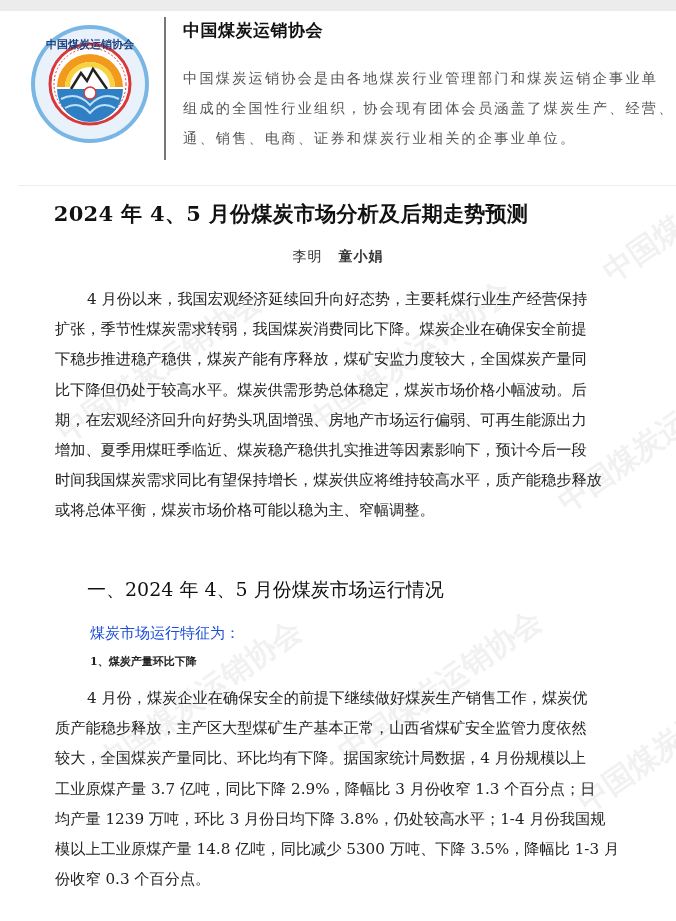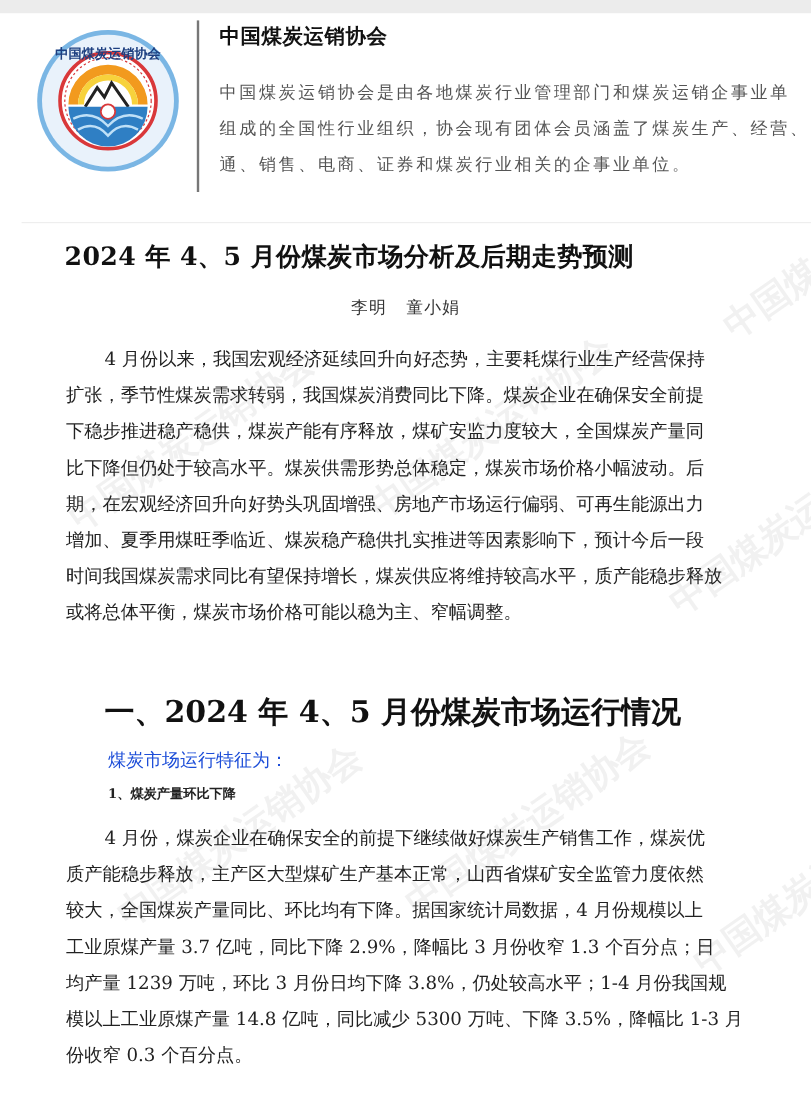--- a/index.html
+++ b/index.html
@@ -15,25 +15,25 @@
   .org-name { position:absolute; left:183px; top:8px; font-family:"DejaVu Sans","Liberation Sans",sans-serif;
     font-weight:bold; font-size:17px; color:#111; letter-spacing:0.5px; }
   .org-desc { position:absolute; left:183px; top:52px; width:495px; font-family:"DejaVu Sans","Liberation Sans",sans-serif;
     font-size:14.2px; line-height:30px; color:#555; letter-spacing:2.2px; white-space:nowrap; }
   .org-desc div { height:30px; }
   .hdivider { position:absolute; left:18px; top:185px; width:658px; height:1px; background:#eeeeee; }
   .doc { position:absolute; left:0; top:186px; width:676px; }
   .title { position:absolute; left:0; top:14px; width:582px; text-align:center; font-weight:bold;
     font-size:21px; color:#111; letter-spacing:0.3px; }
   .authors { position:absolute; left:0; top:62px; width:676px; text-align:center; font-size:14px; color:#333; letter-spacing:1px; }
-  .authors span + span { margin-left:16px; }
+  .authors span + span { margin-left:16px;font-weight:bold; }
   .para { position:absolute; left:55px; width:620px; font-size:15.2px; line-height:30.2px; color:#222; }
   .para div { white-space:nowrap; height:30.2px; }
   .p1 { top:98px; }
-  .h1 { position:absolute; left:87px; top:391px; font-weight:bold; font-size:25px; color:#111; }
+  .h1 { position:absolute; left:87px; top:391px; font-weight:normal; font-size:19px; color:#111; }
   .lead { position:absolute; left:90px; top:438px; font-size:15px; color:#1d4ed8; }
   .h2 { position:absolute; left:90px; top:468px; font-size:11px; font-weight:bold; color:#222; }
   .p2 { top:497px; }
   .indent { padding-left:32px; }
   .wm { position:absolute; color:rgba(150,150,150,0.13); font-family:"DejaVu Sans","Liberation Sans",sans-serif;
     font-size:30px; font-weight:bold; transform:rotate(-35deg); white-space:nowrap; pointer-events:none; }
 </style>
 </head>
 <body>
 

